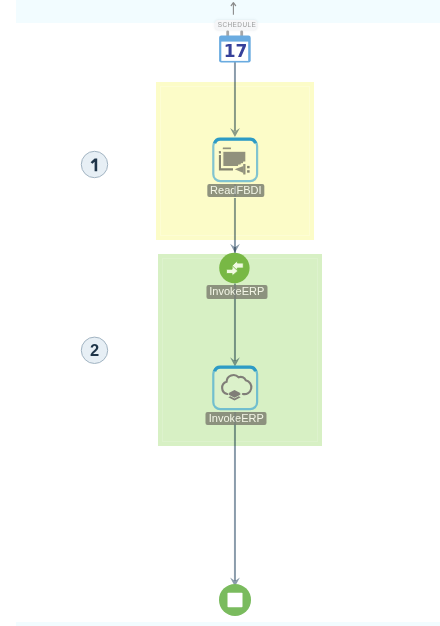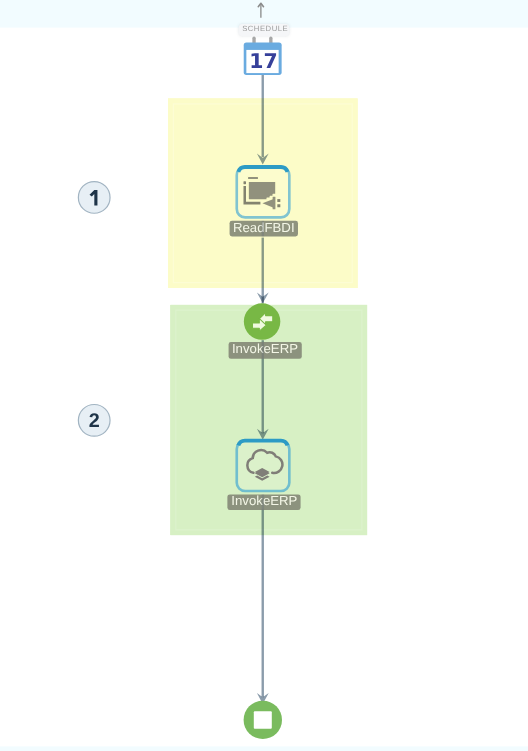--- a/index.html
+++ b/index.html
@@ -1,17 +1,17 @@
 <!DOCTYPE html>
 <html><head>
 <meta charset="utf-8">
 <style>
   html,body{margin:0;padding:0;}
   body{width:440px;height:626px;background:#ffffff;font-family:"Liberation Sans",sans-serif;overflow:hidden;position:relative;}
-  .stage{position:absolute;left:0;top:0;width:360px;height:626px;}
+  .stage{position:absolute;left:16px;top:0;width:360px;height:626px;}
   .band{position:absolute;left:0;width:440px;background:#f2fcff;}
   .band-top{top:0;height:23px;}
   .band-bot{top:622px;height:4px;}
   .lane{position:absolute;}
   .lane1{left:140px;top:81.7px;width:158px;height:158.2px;background:#fcfcc8;box-shadow:inset 0 0 0 4px #fcfcc8, inset 0 0 0 5px #fdfdd4;}
   .lane2{left:142.3px;top:253.6px;width:163.6px;height:192.2px;background:#d7f0c4;box-shadow:inset 0 0 0 4px #d7f0c4, inset 0 0 0 5px #ddf2cd;}
   svg.flow{position:absolute;left:0;top:0;width:440px;height:626px;}
   .nodelabel{position:absolute;z-index:5;overflow:visible;background:rgba(134,139,121,0.93);color:#f3f6e6;font-size:11px;
     line-height:13.4px;height:13.4px;border-radius:2px;white-space:nowrap;padding:0 3px;
     transform:translateX(-50%);text-align:right;}

